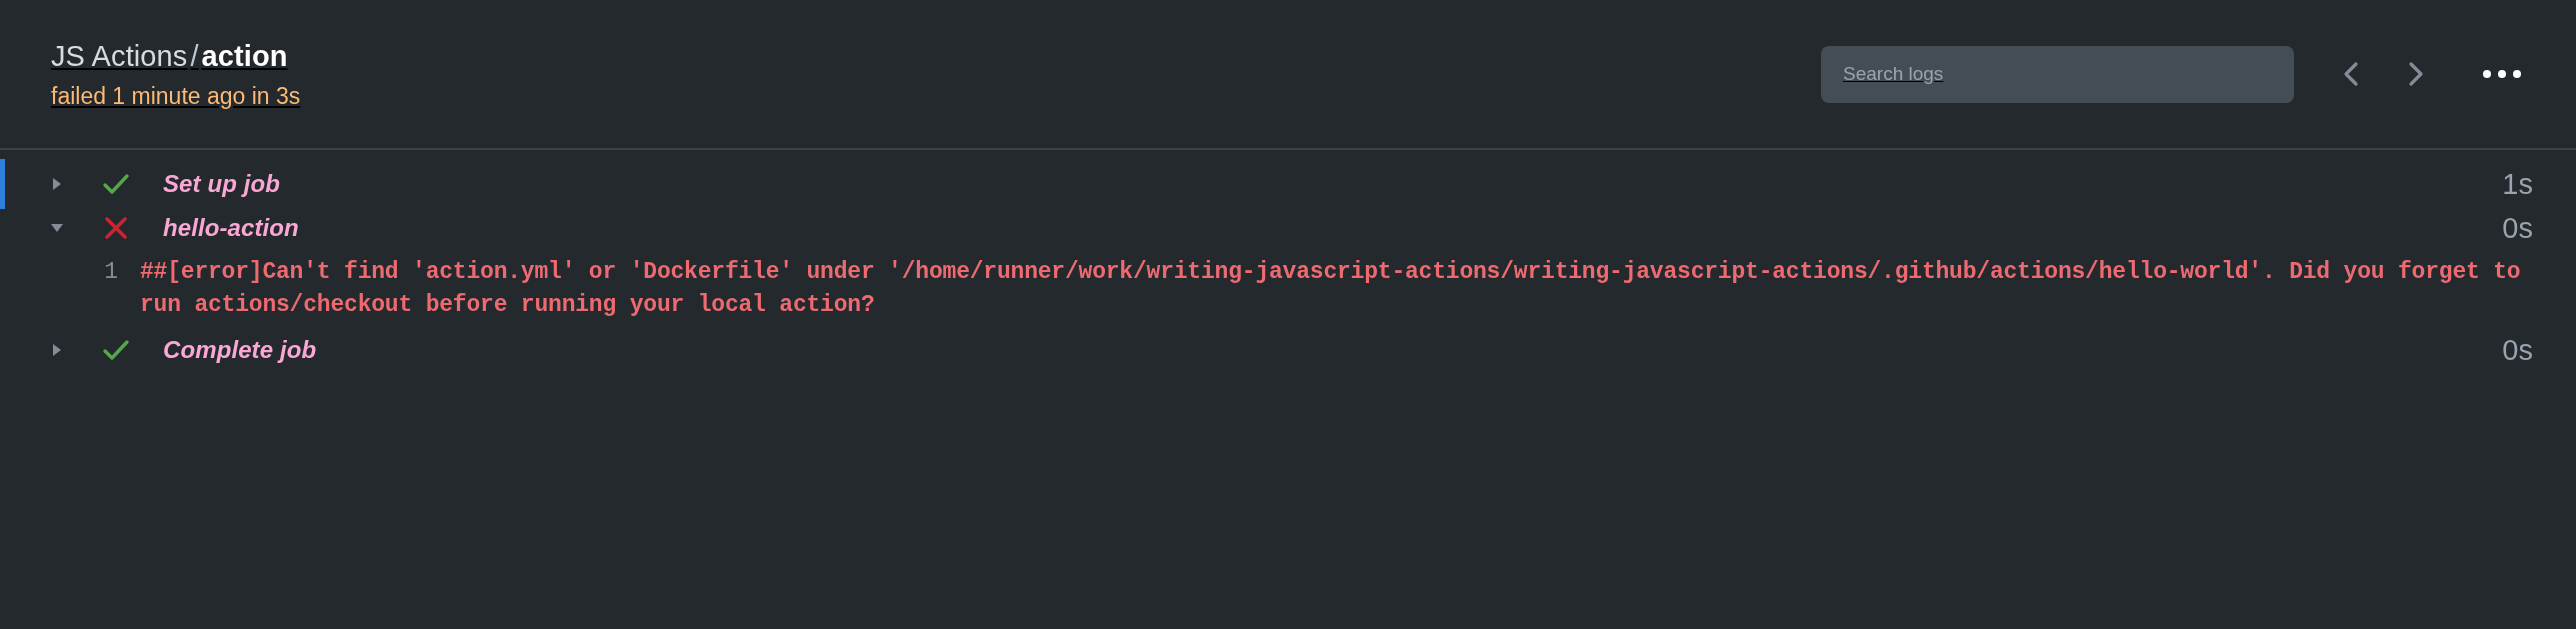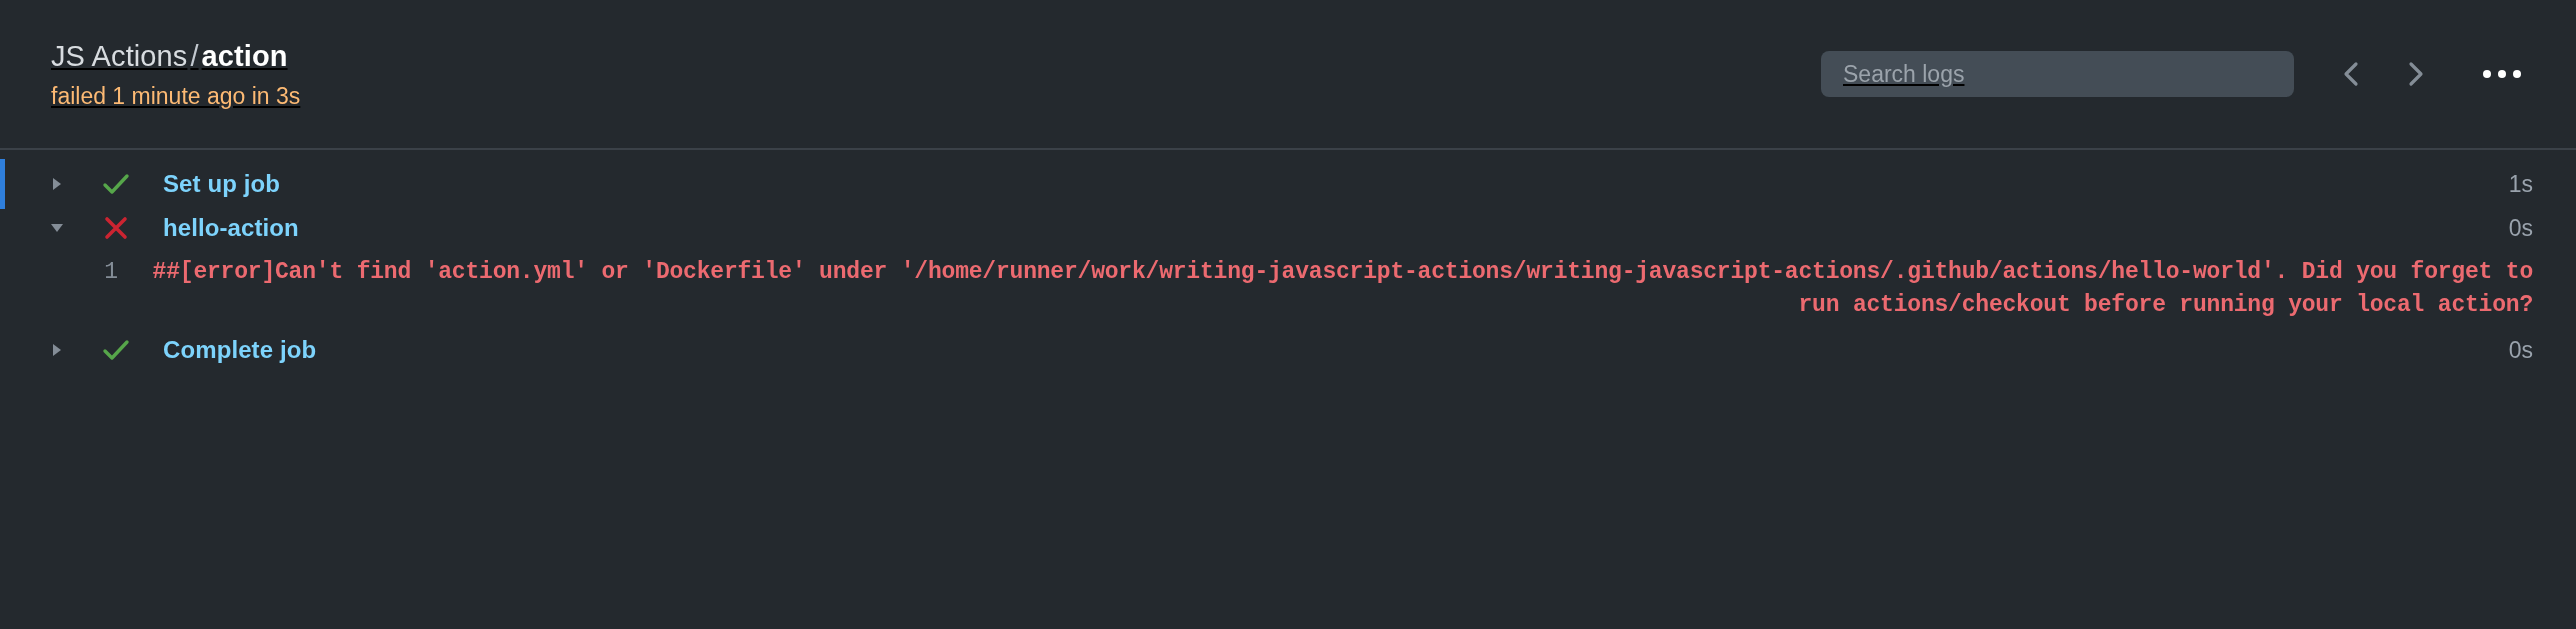--- a/index.html
+++ b/index.html
@@ -70,27 +70,27 @@
 
   .header-right {
     margin-left: auto;
     display: flex;
     align-items: center;
     gap: 0;
   }
 
   .search-box {
     width: 473px;
-    height: 46px;
+    height: 57px;
     background: #444d56;
     border: none;
     border-radius: 8px;
     color: #e6e9ec;
     font-family: "Liberation Sans", sans-serif;
-    font-size: 23px;
+    font-size: 19px;
     padding: 0 22px;
     outline: none;
   }
   .search-box::placeholder {
     color: #9ba3ab;
     opacity: 1;
   }
 
   .nav-btn {
     width: 55px;
@@ -171,28 +171,29 @@
     display: flex;
     align-items: center;
     justify-content: center;
   }
   .status-icon svg { display: block; }
 
   .step-name {
     margin-left: 30px;
     font-size: 24px;
     font-weight: 700;
-    color: #7dd3fc;
+    color: #f9a8d4;
     white-space: nowrap;
     letter-spacing: 0.1px;
+    font-style: italic;
   }
 
   .step-duration {
     margin-left: auto;
-    font-size: 23px;
+    font-size: 29px;
     color: #9aa3ad;
     white-space: nowrap;
   }
 
   
   .log-output {
     padding: 6px 43px 6px 0;
   }
 
   .log-line {
@@ -206,28 +207,27 @@
   .line-no {
     width: 43px;
     flex: 0 0 43px;
     margin-left: 75px;
     text-align: right;
     color: #848d97;
     user-select: none;
   }
 
   .line-text {
-    margin-left: 8px;
+    margin-left: 22px;
     flex: 1 1 auto;
     color: #ec6a70;
     font-weight: 700;
     white-space: pre-wrap;
     word-break: break-all;
     letter-spacing: -0.2px;
-    text-align: right;
   }
 </style>
 </head>
 <body>
 
 <div class="viewer">
 
   <div class="header">
 
     <div class="header-left">

